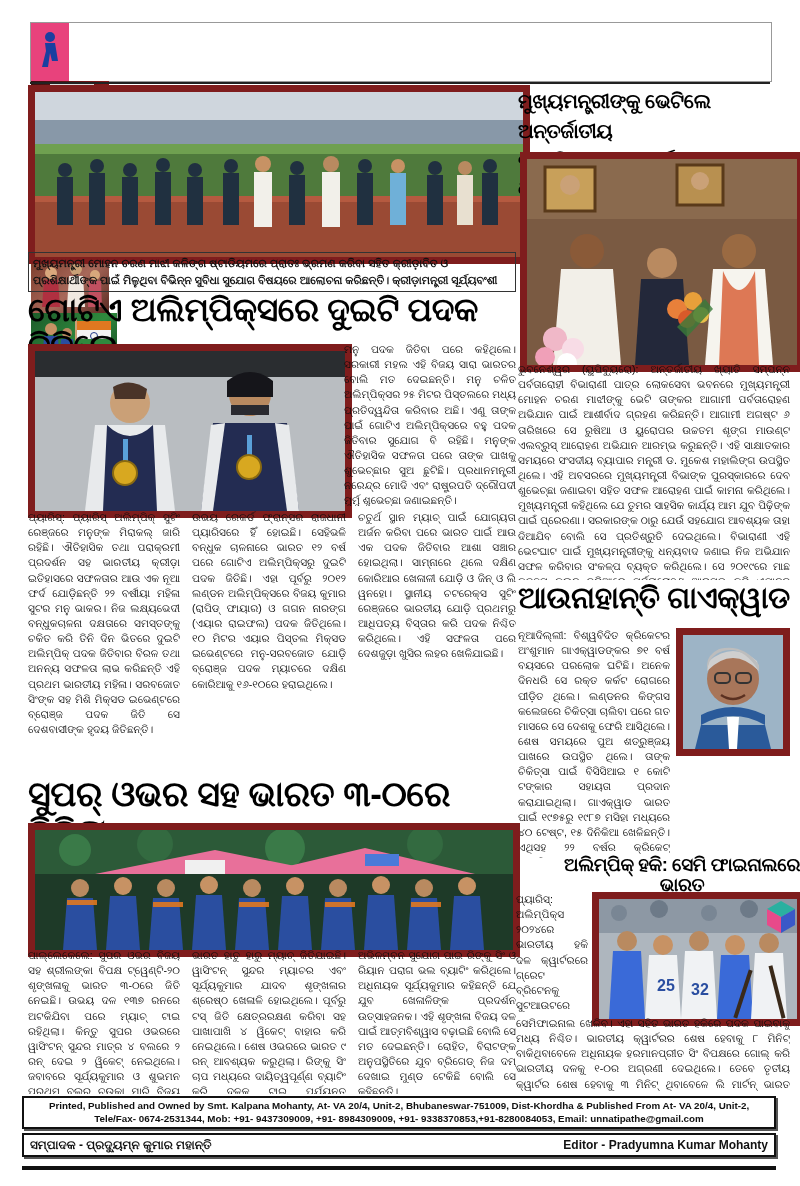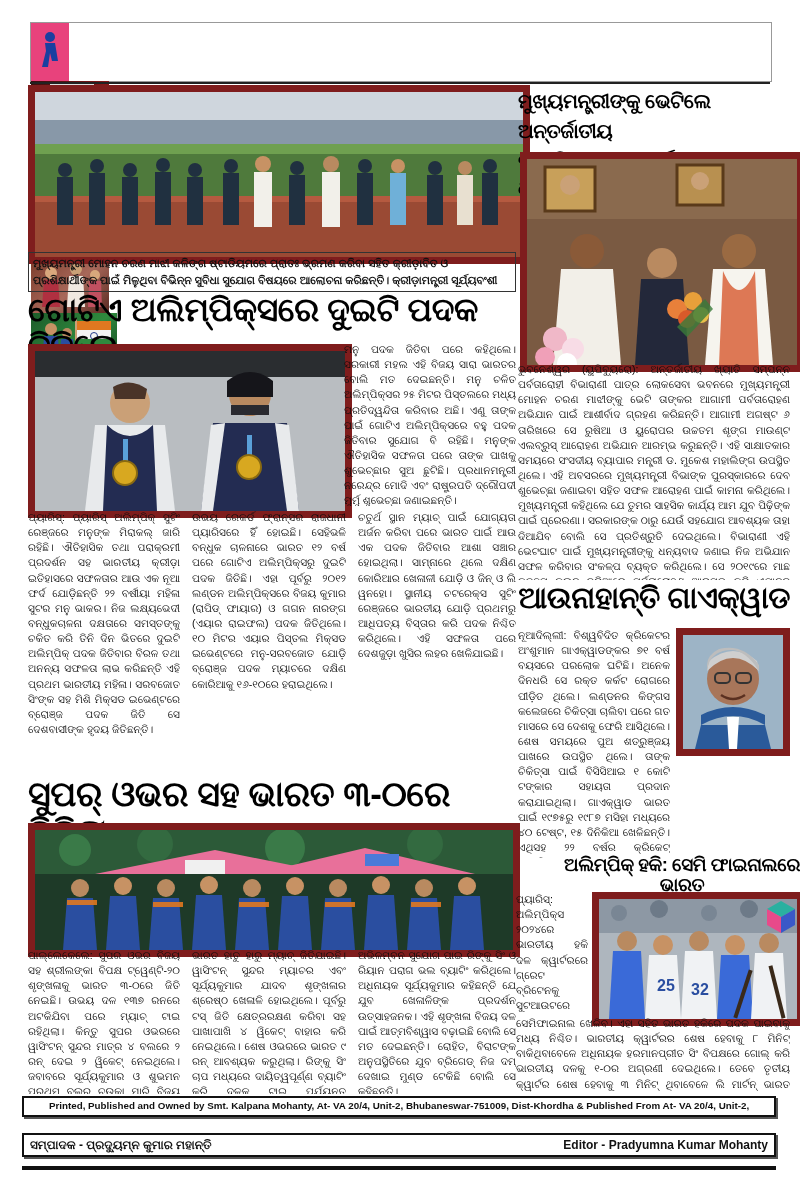--- a/index.html
+++ b/index.html
@@ -14,21 +14,21 @@
   .tile{height:100%;position:relative;overflow:hidden;flex:none;}
   .m-center{flex:1;background:linear-gradient(#fdf6cf,#f7e9a8);display:flex;flex-direction:column;align-items:center;justify-content:center;}
   .m-title{color:#cc1111;font-weight:bold;font-size:27px;line-height:1;letter-spacing:1px;text-shadow:0 1px 0 #fff;}
   .m-date{color:#7a1010;font-weight:bold;font-size:12px;margin-top:4px;display:flex;gap:26px;}
   .rule{left:30px;width:740px;height:2px;background:#222;}
   
   .h-big{font-weight:bold;color:#000;line-height:1.08;letter-spacing:-0.5px;}
   .h1{left:28px;top:292px;width:486px;font-size:33px;}
   .h2-cricket{left:28px;top:775px;width:486px;font-size:35px;}
   .h2-right{left:518px;top:86px;width:272px;font-size:20px;text-align:left;line-height:1.5;}
-  .h2-gaekwad{left:518px;top:582px;width:272px;font-size:30px;text-align:right;}
+  .h2-gaekwad{left:518px;top:582px;width:272px;font-size:30px;text-align:left;}
   .h3-hockey{left:544px;top:855px;width:276px;font-size:18.5px;text-align:center;}
   
   .bodytxt{font-size:10.6px;line-height:1.43;text-align:justify;overflow:hidden;color:#0c0c0c;}
   .caption-box{left:28px;top:252px;width:488px;height:40px;border:1px solid #333;padding:2px 4px;
     font-size:11px;font-weight:bold;line-height:1.55;overflow:hidden;box-sizing:border-box;}
   
   .photo{border:7px solid #7f1d1d;overflow:hidden;background:#fdba74;}
   .photo svg{display:block;}
   
   .imprint{left:22px;top:1096px;width:754px;border:2px solid #111;box-sizing:border-box;
@@ -317,18 +317,19 @@
       <text x="92" y="96" font-size="16" font-weight="bold" fill="#2a4ea0" font-family="Liberation Sans,sans-serif">32</text>
       <rect x="142" y="70" width="4" height="50" fill="#3a2a1a" transform="rotate(18 144 95)"></rect>
       <rect x="176" y="66" width="4" height="54" fill="#3a2a1a" transform="rotate(-14 178 93)"></rect>
     </g>
   </svg>
 </div>
 <div class="abs bodytxt" style="left:516px;top:1016px;width:274px;height:78px;">ସେମିଫାଇନାଲ ଖେଳିବ। ଏହା ସହିତ ଭାରତ ହକିରେ ପଦକ ପାଇବାକୁ ମଧ୍ୟ ନିଶ୍ଚିତ। ଭାରତୀୟ କ୍ୱାର୍ଟରର ଶେଷ ହେବାକୁ ୮ ମିନିଟ୍ ବାକିଥିବାବେଳେ ଅଧିନାୟକ ହରମାନପ୍ରୀତ ସିଂ ବିପକ୍ଷରେ ଗୋଲ୍ କରି ଭାରତୀୟ ଦଳକୁ ୧-୦ର ଅଗ୍ରଣୀ ଦେଇଥିଲେ। ତେବେ ତୃତୀୟ କ୍ୱାର୍ଟର ଶେଷ ହେବାକୁ ୩ ମିନିଟ୍ ଥିବାବେଳେ ଲି ମାର୍ଟନ୍ ଭାରତ ବିରୋଧରେ ଗୋଲ କରି ସ୍କୋରକୁ ୧-୧କୁ ଆଣିଥିଲେ। ତେବେ ସୁଟଆଉଟରେ ଭାରତୀୟ ହକି ଦଳ ଜିତିଥିବାବେଳେ ଗ୍ରେଟ ବ୍ରିଟେନ ୨ ଗୋଲ୍ କରିବାକୁ ସକ୍ଷମ ହୋଇଥିଲା।</div>
 
 <div class="abs imprint">
   <div>Printed, Published and Owned by Smt. Kalpana Mohanty, At- VA 20/4, Unit-2, Bhubaneswar-751009, Dist-Khordha &amp; Published From At- VA 20/4, Unit-2,</div>
+  <div>Tele/Fax- 0674-2531344,  Mob:  +91- 9437309009,  +91- 8984309009,  +91- 9338370853,+91-8280084053,  Email:  unnatipathe@gmail.com</div>
 </div>
 <div class="abs editorbar">
   <span>ସମ୍ପାଦକ - ପ୍ରଦ୍ୟୁମ୍ନ କୁମାର ମହାନ୍ତି</span>
   <span>Editor - Pradyumna Kumar Mohanty</span>
 </div>
 <div class="abs bottomrule"></div>
 
 </body></html>

